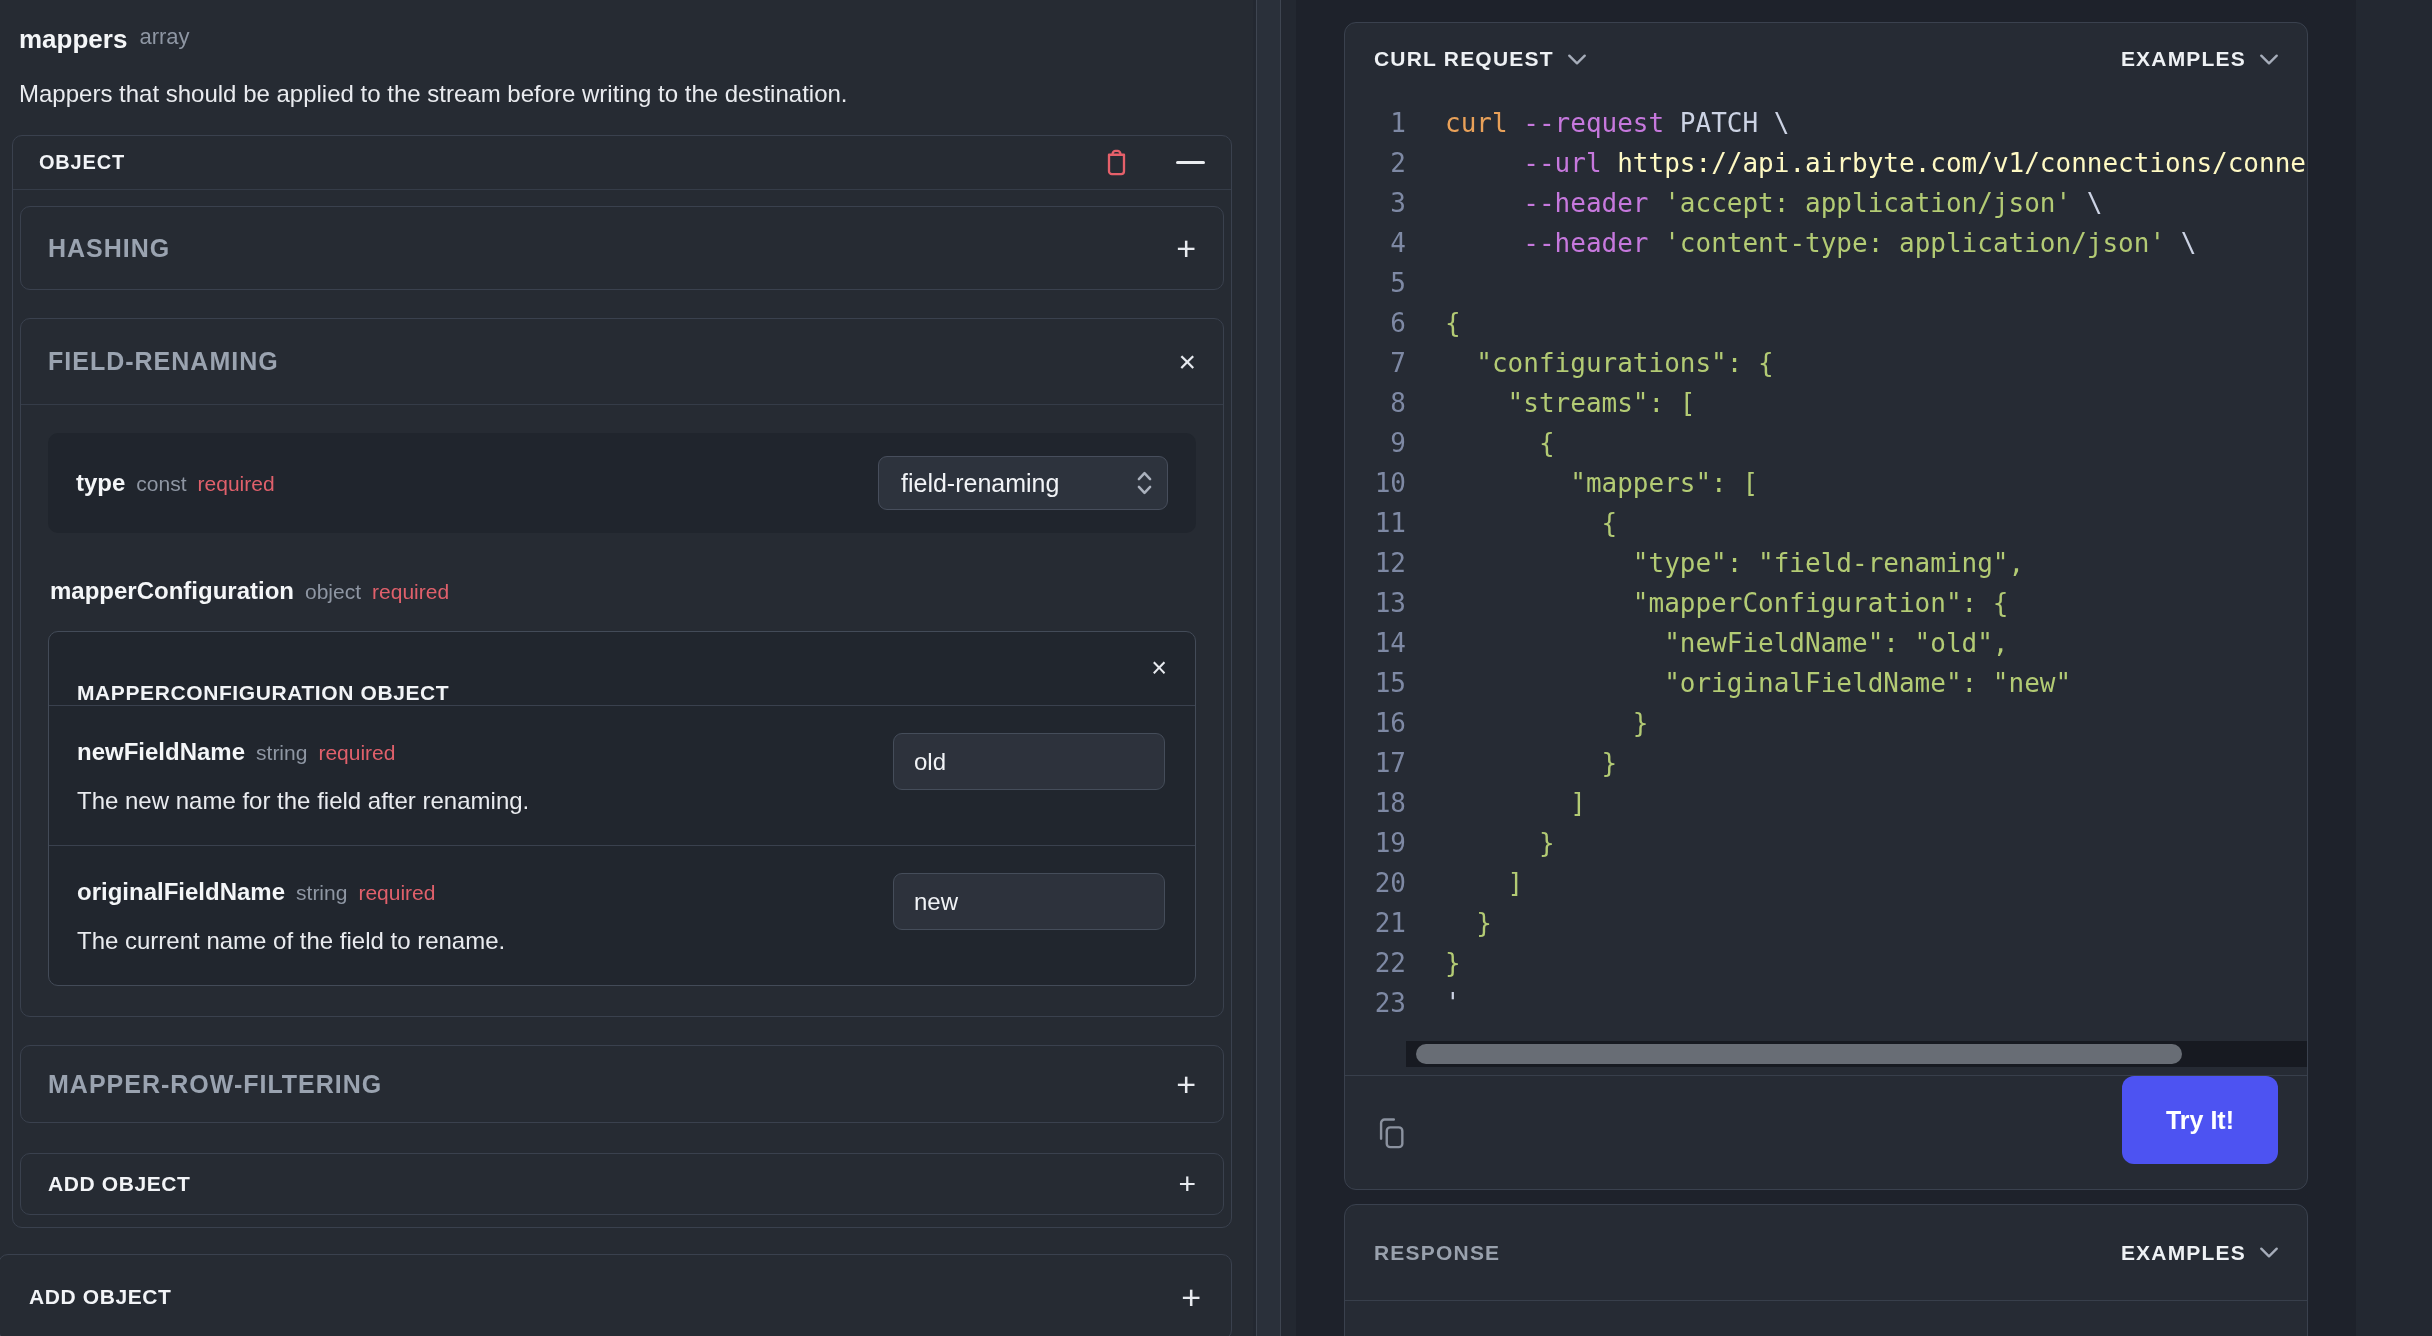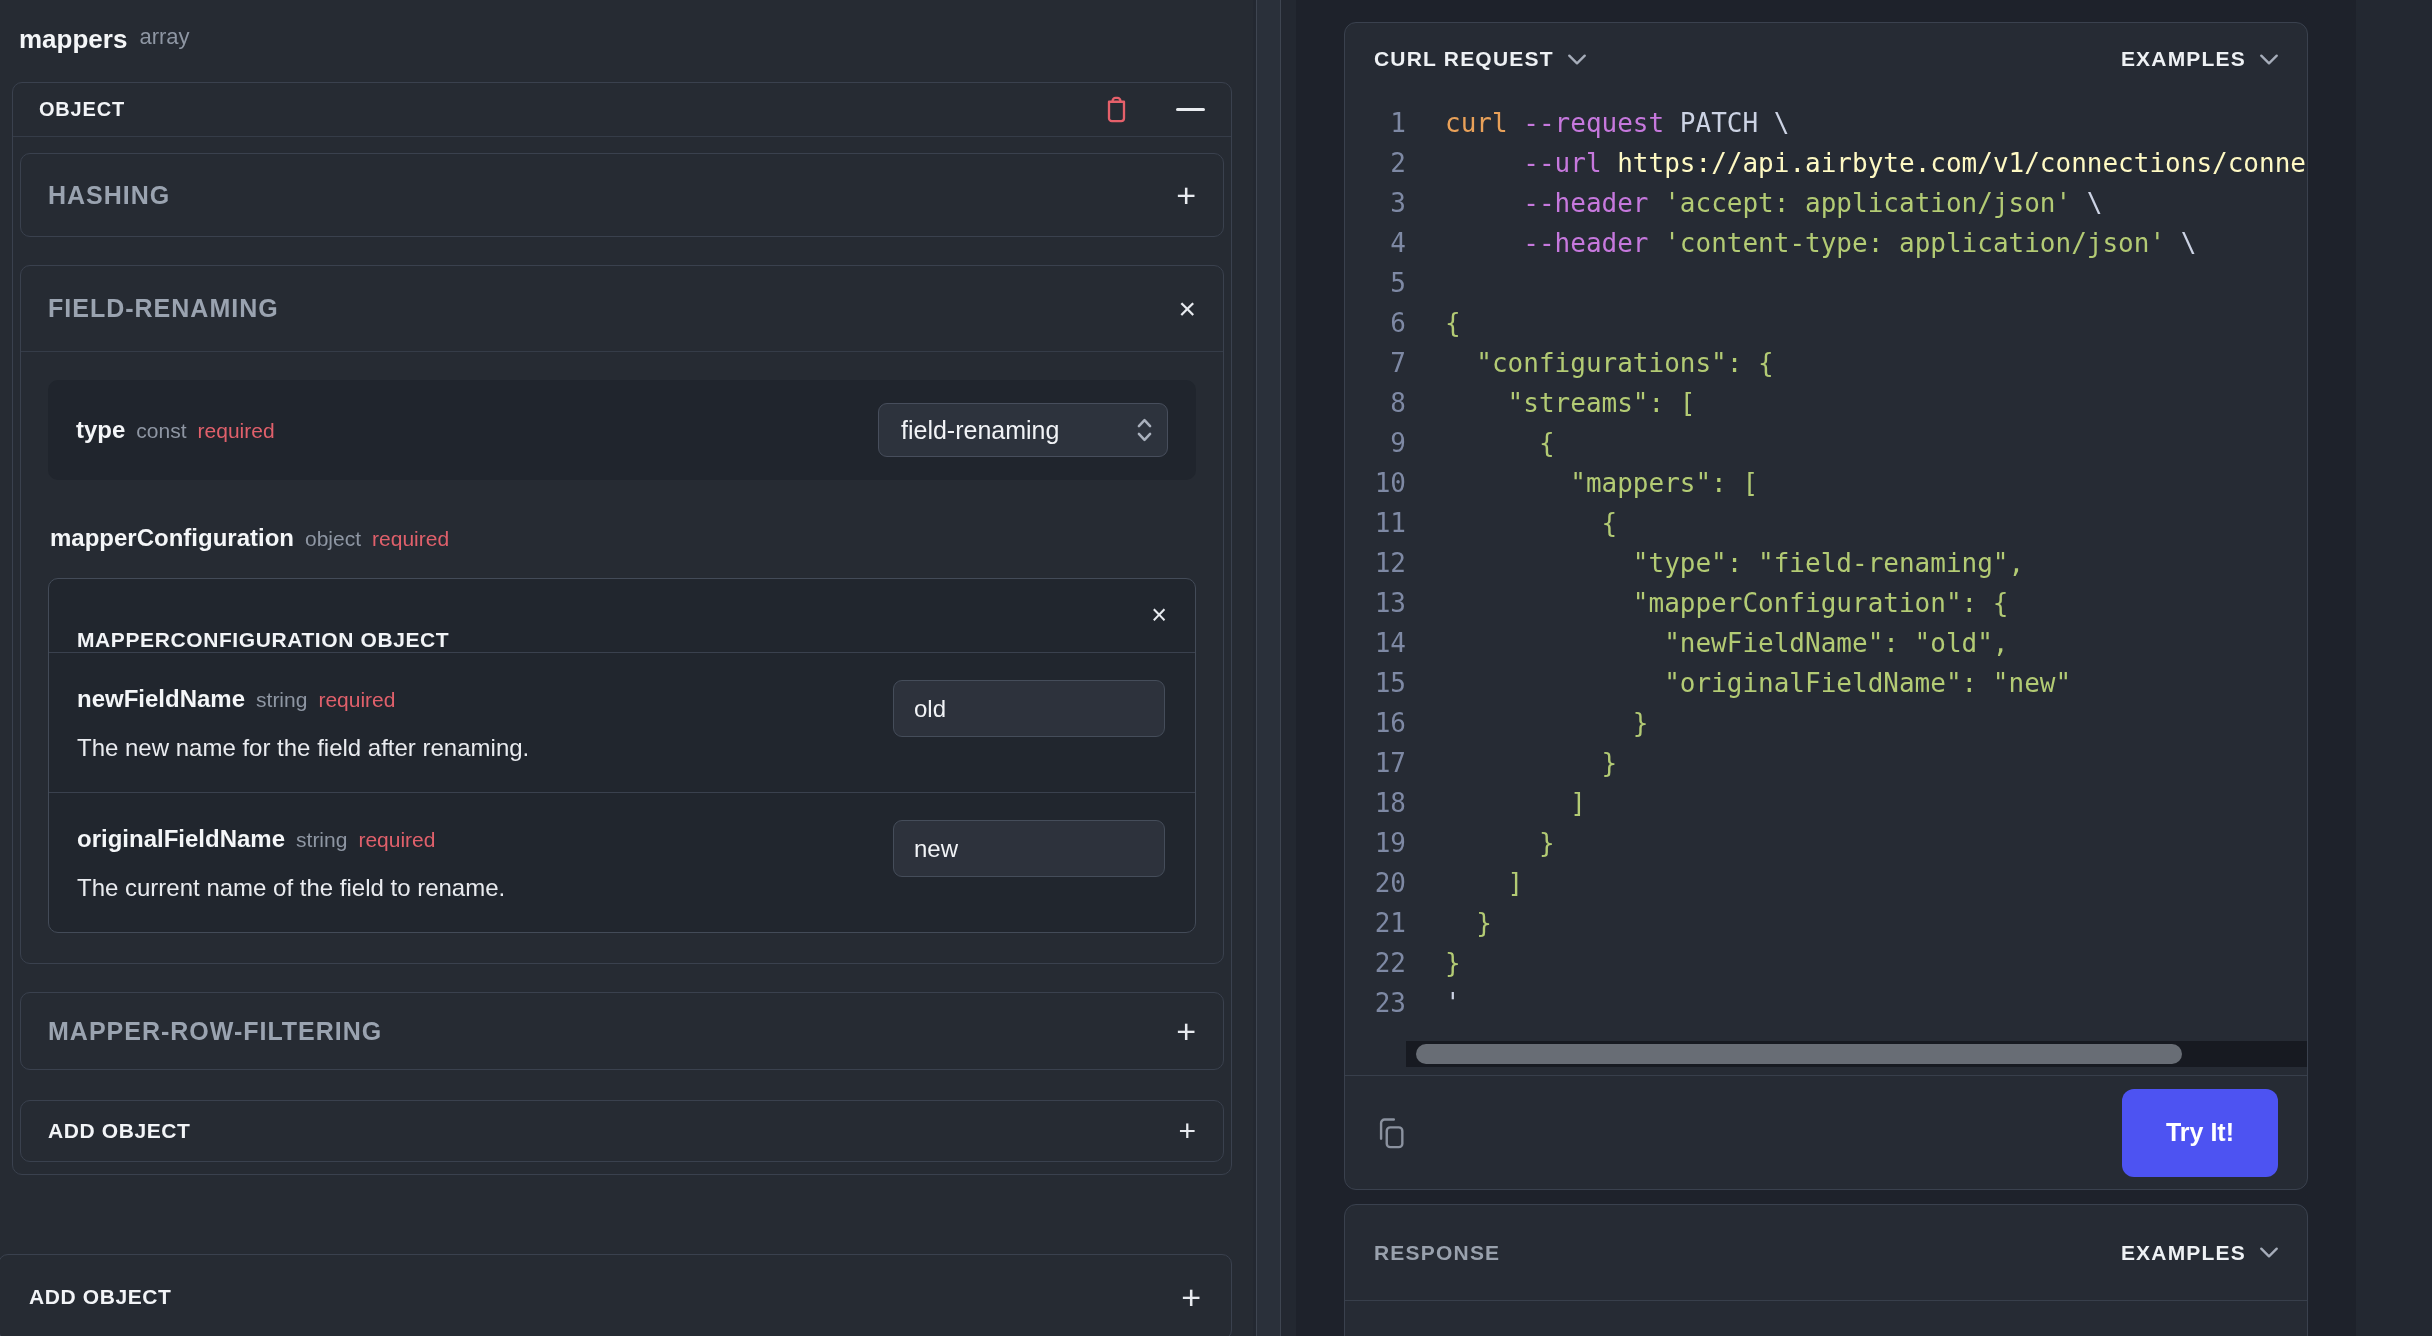--- a/index.html
+++ b/index.html
@@ -147,21 +147,21 @@
     flex:none; height:26px; margin:6px 0 8px 61px;
     background:#171a21; position:relative;
   }
   .hscroll-thumb {
     position:absolute; left:10px; top:3px; height:20px; width:85%;
     background:#686d75; border-radius:10px; cursor:grab;
   }
 
   .curl-footer {
     flex:none; height:114px; border-top:1px solid #383f4b;
-    display:flex; align-items:center; justify-content:space-between; padding:0 29px;
+    display:flex; justify-content:space-between; padding:0 29px;
   }
   .try-btn {
     width:156px; height:88px; border:none; border-radius:12px;
     background:#4d53f2; color:#ffffff; font-size:25px; font-weight:bold;
     font-family:"Liberation Sans", sans-serif; cursor:pointer;
   }
 
   .response-panel { top:1204px; height:210px; }
   .response-header {
     height:96px; display:flex; align-items:center; justify-content:space-between;
@@ -171,20 +171,21 @@
 </head>
 <body>
 
 <div class="left-pane">
 
   <div class="title-row">
     <span class="field-title">mappers</span>
     <span class="type-badge">array</span>
   </div>
 
+  <div class="description">Mappers that should be applied to the stream before writing to the destination.</div>
 
   <div class="object-panel">
     <div class="object-header">
       <span class="object-header-title">OBJECT</span>
       <span class="object-header-actions">
         <button class="icon-btn">
           <svg width="31" height="33" viewBox="0 0 24 24" fill="none" stroke="#e5606a" stroke-width="1.8" stroke-linecap="round" stroke-linejoin="round">
             <path d="M9 6V5.2A2.2 2.2 0 0 1 11.2 3h1.6A2.2 2.2 0 0 1 15 5.2V6"></path>
             <path d="M6.2 6h11.6v12.8a2.2 2.2 0 0 1-2.2 2.2H8.4a2.2 2.2 0 0 1-2.2-2.2Z"></path>
           </svg>

